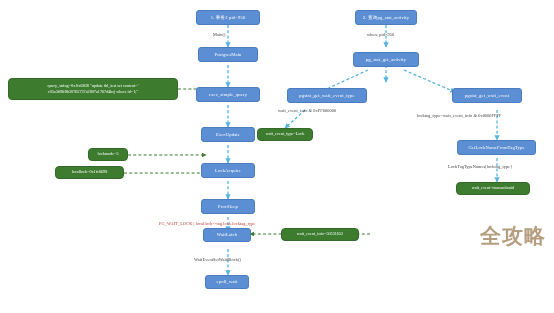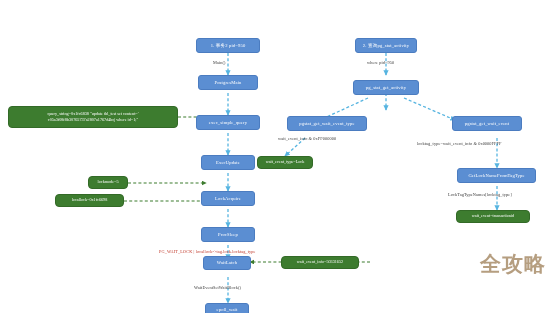--- a/index.html
+++ b/index.html
@@ -3,21 +3,21 @@
 <meta charset="utf-8">
 <style>
   html,body{margin:0;padding:0;}
   body{
     width:554px;height:313px;
     background:#ffffff;
     font-family:"Liberation Serif", serif;
     overflow:hidden;
     position:relative;
   }
-  #canvas{position:absolute;left:0;top:0;width:554px;height:256px;margin-top:28px;}
+  #canvas{position:absolute;left:0;top:0;width:554px;height:256px;}
   svg.edges{position:absolute;left:0;top:0;width:554px;height:313px;pointer-events:none;}
 
   .node{
     position:absolute;
     box-sizing:border-box;
     display:flex;align-items:center;justify-content:center;
     text-align:center;
     color:#ffffff;
     border-radius:3px;
     line-height:1.15;

